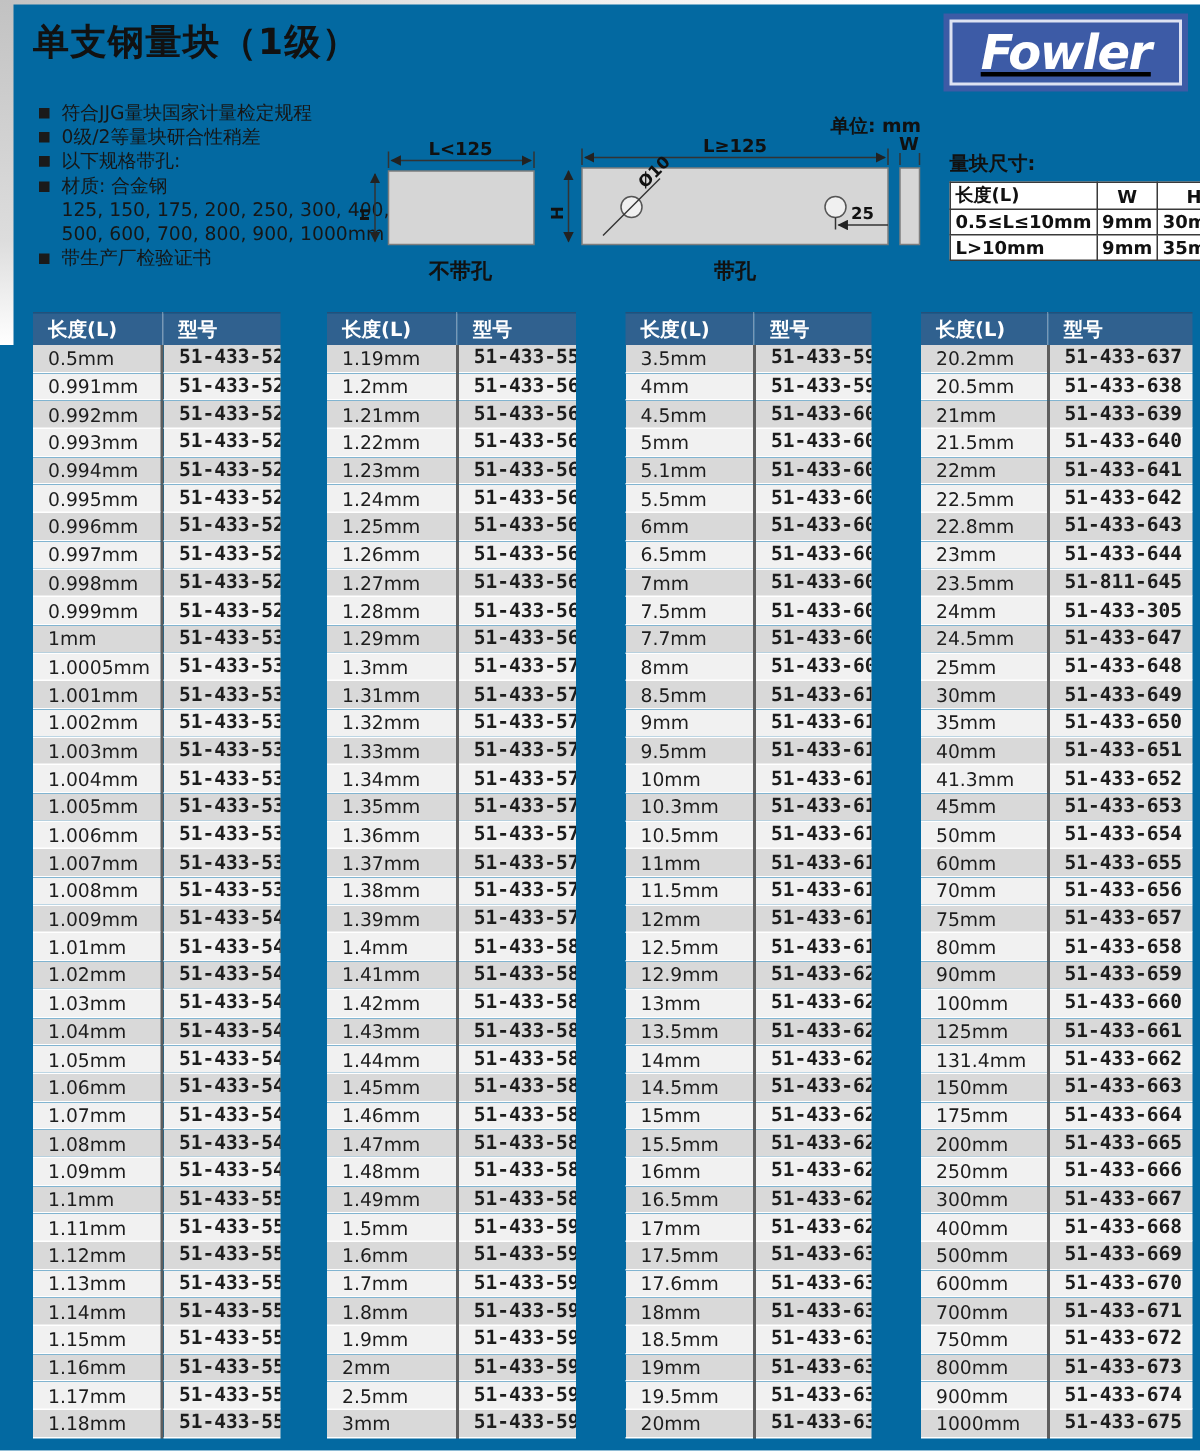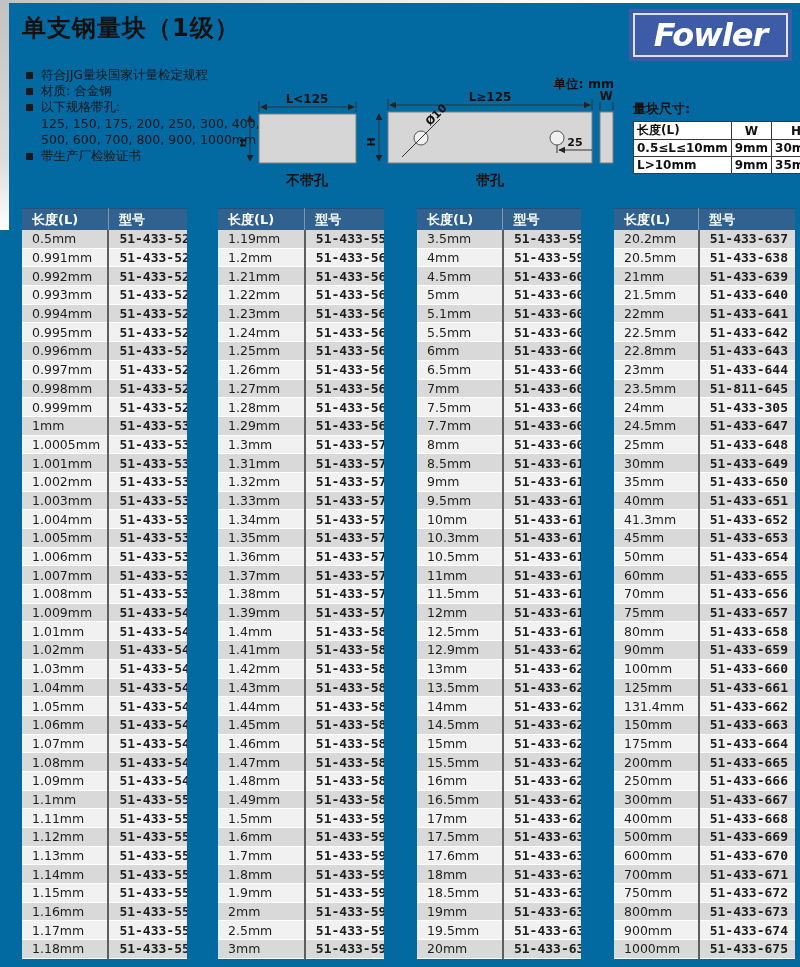--- a/index.html
+++ b/index.html
@@ -10,21 +10,21 @@
   .edge-top { position:absolute; left:0; top:0; width:100%; height:3px;
     background:linear-gradient(90deg,#c2c2c2,#e9e9e9 40%,#ffffff 75%); }
   .edge-left { position:absolute; left:0; top:0; width:9px; height:230px;
     background:linear-gradient(180deg,#c2c2c2,#dddddd 70%,#ffffff); }
 
   .page-title { position:absolute; left:22px; top:12px; font-size:24px;
     font-weight:bold; color:#111; letter-spacing:1px; }
 
   
   .logo { position:absolute; left:629px; top:9px; width:163px; height:52px;
-    background:#3d5ba6; display:flex; align-items:center; justify-content:center; }
+    background:#3d5ba6; display:flex; align-items:center; justify-content:center;text-decoration:underline; }
   .logo-frame { position:absolute; inset:4px; border:2px solid #dde2f2; }
   .logo-text { position:relative; color:#ffffff; font-style:italic; font-weight:bold;
     font-size:32px; line-height:1; letter-spacing:-1px; }
 
   
   .features { position:absolute; left:25px; top:67px; width:252px; }
   .feature-line { display:flex; font-size:12.5px; font-weight:normal; color:#161616;
     line-height:16.2px; }
   .marker { width:16px; flex:none; position:relative; }
   .marker.sq::before { content:""; position:absolute; left:1px; top:5px;
@@ -77,28 +77,32 @@
     <div class="logo-text">Fowler</div>
   </div>
 
   <div class="features" id="features">
       <div class="feature-line">
         <span class="marker sq"></span>
         <span>符合JJG量块国家计量检定规程</span>
       </div>
       <div class="feature-line">
         <span class="marker sq"></span>
+        <span>0级/2等量块研合性稍差</span>
+      </div>
+      <div class="feature-line">
+        <span class="marker sq"></span>
+      </div>
+      <div class="feature-line">
+        <span class="marker sq"></span>
+        <span>以下规格带孔:</span>
       </div>
       <div class="feature-line">
         <span class="marker sq"></span>
         <span>材质: 合金钢</span>
-      </div>
-      <div class="feature-line">
-        <span class="marker sq"></span>
-        <span>以下规格带孔:</span>
       </div>
       <div class="feature-line">
         <span class="marker"></span>
         <span>125, 150, 175, 200, 250, 300, 400,</span>
       </div>
       <div class="feature-line">
         <span class="marker"></span>
         <span>500, 600, 700, 800, 900, 1000mm</span>
       </div>
       <div class="feature-line">

